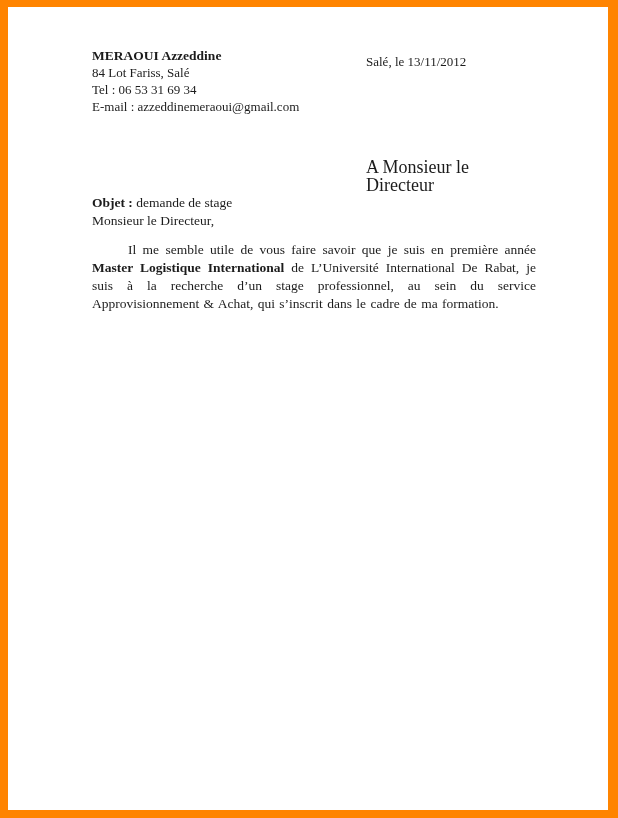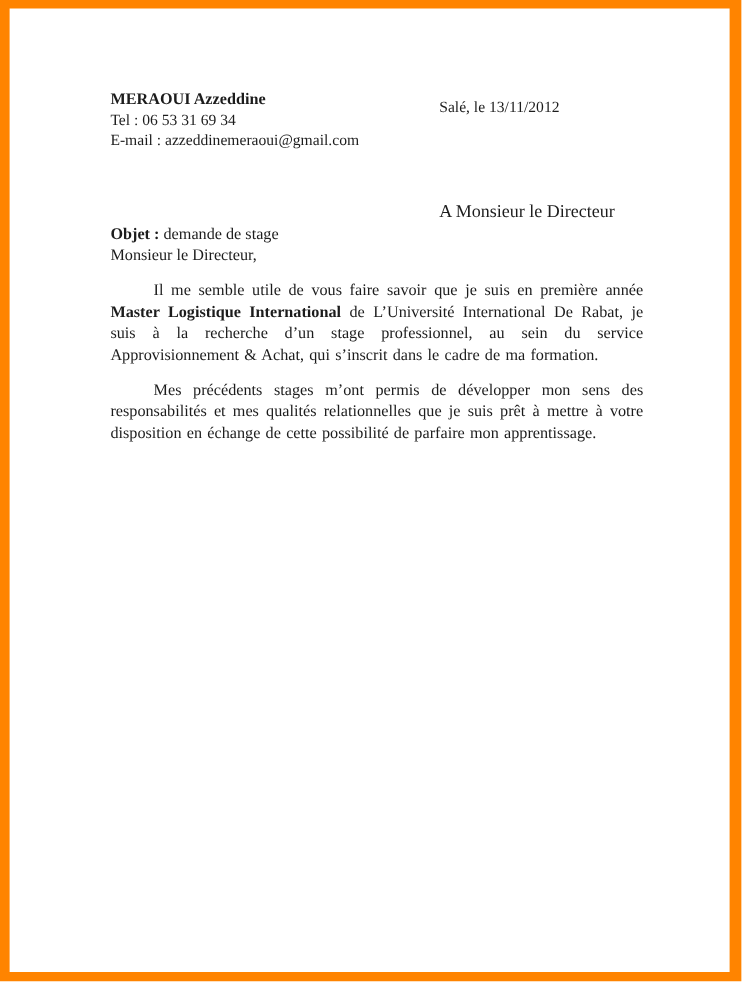--- a/index.html
+++ b/index.html
@@ -9,21 +9,21 @@
   }
   .page {
     position: relative;
     box-sizing: border-box;
     width: 618px;
     height: 818px;
     background: #ffffff;
     border-style: solid;
     border-color: #ff8400;
     border-width: 7px 10px 8px 8px; 
-    padding: 67px 72px 0 84px;
+    padding: 40px 72px 0 84px;
     font-family: "Liberation Serif", "DejaVu Serif", serif;
     color: #1c1c1c;
     overflow: hidden;
   }
   
   .page::after {
     content: "";
     position: absolute;
     top: -4px; left: -5px; right: -7px; bottom: -5px;
     border: 1px solid rgba(214, 106, 0, 0.75);
@@ -39,21 +39,21 @@
     font-weight: bold;
     font-size: 13.5px;
   }
   .letter-date {
     position: absolute;
     left: 274px;
     top: 6px;
   }
   .recipient {
     margin: 43px 0 0 274px;
-    font-size: 15px;
+    font-size: 18px;
     line-height: 18px;
   }
   .subject {
     font-size: 13.5px;
     line-height: 18px;
   }
   .subject b { font-weight: bold; }
   .salutation {
     margin-top: 0;
     font-size: 13.5px;
@@ -71,30 +71,30 @@
   .par b { font-weight: bold; }
   p { margin: 0; }
 </style>
 </head>
 <body>
 
 <div class="page" style="border-color: rgb(255, 132, 0); color: rgb(28, 28, 28); background: rgb(255, 255, 255);">
 
   <div class="sender">
     <div class="sender-name">MERAOUI Azzeddine</div>
+    <div>84 Lot Fariss, Salé</div>
     <div>Tel : 06 53 31 69 34</div>
     <div>E-mail : azzeddinemeraoui@gmail.com</div>
     <div class="letter-date">Salé, le 13/11/2012</div>
   </div>
 
   <div class="recipient">A Monsieur le Directeur</div>
 
   <p class="subject"><b>Objet :</b><span> demande de stage</span></p>
 
   <p class="salutation">Monsieur le Directeur,</p>
 
 
   <p class="par"><span>Il me semble utile de vous faire savoir que je suis en première année </span><b>Master Logistique International</b><span> de L’Université International De Rabat, je suis à la recherche d’un stage professionnel, au sein du service Approvisionnement &amp; Achat, qui s’inscrit dans le cadre de ma formation.</span></p>
 
-  <p class="par">Mes précédents stages m’ont permis de développer mon sens des responsabilités et mes qualités relationnelles que je suis prêt à mettre à votre disposition en échange de cette possibilité de parfaire mon apprentissage.</p>
 
 
 </div>
 
 </body></html>

